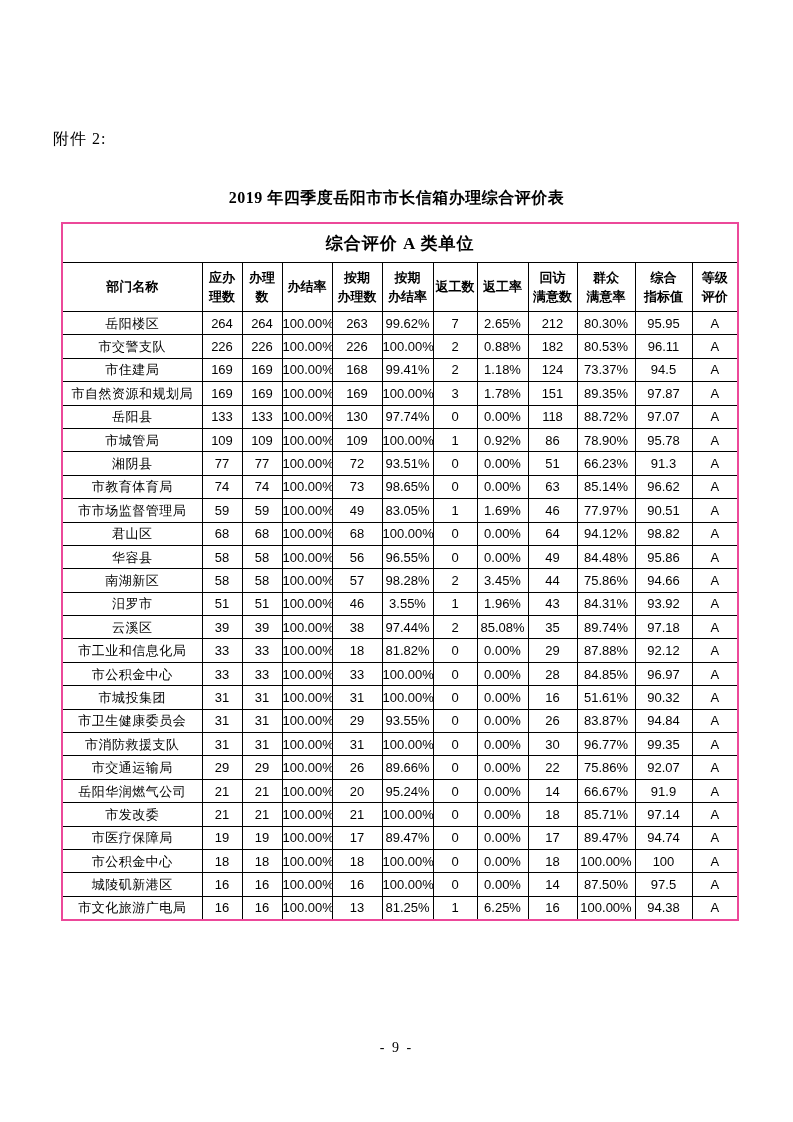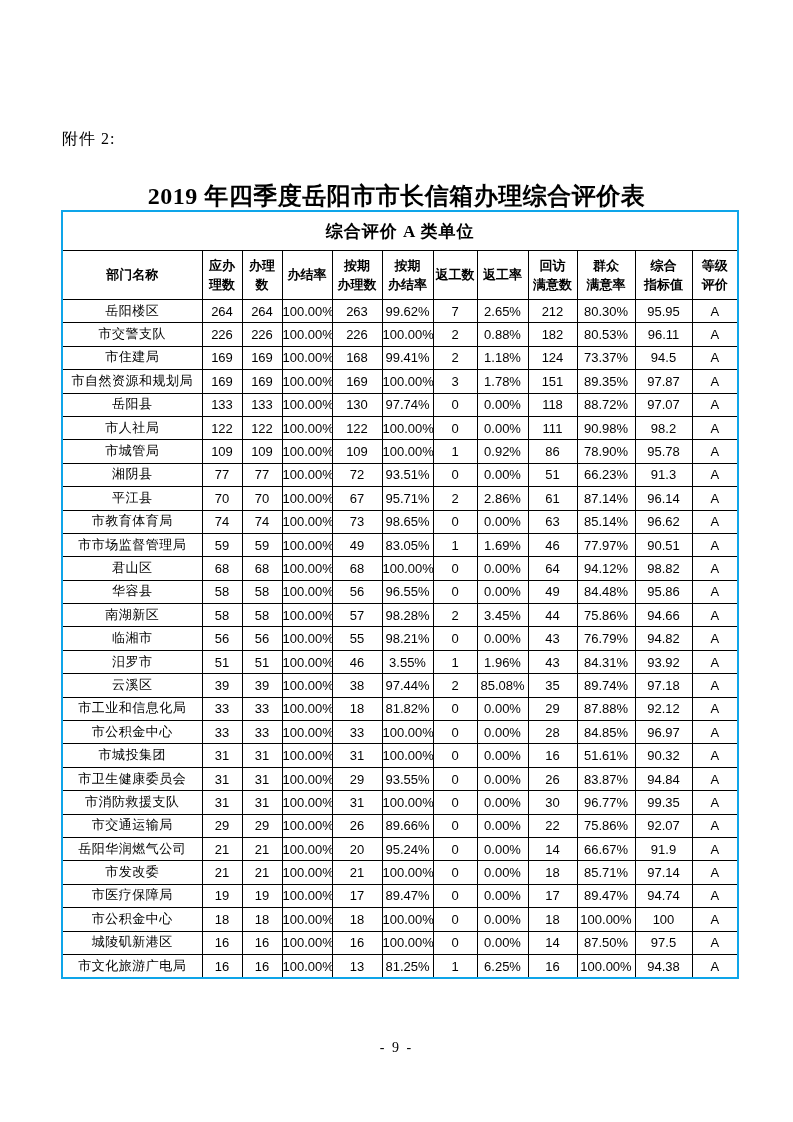--- a/index.html
+++ b/index.html
@@ -11,44 +11,44 @@
     position: relative;
     width: 793px;
     height: 1122px;
     background: #ffffff;
     color: #000000;
     font-family: "Liberation Serif", serif;
     overflow: hidden;
   }
   .attachment {
     position: absolute;
-    left: 62px;
+    left: 53px;
     top: 129px;
     font-size: 16px;
     letter-spacing: 1px;
   }
   .doc-title {
     position: absolute;
     left: 0;
     right: 0;
     top: 180px;
-    margin: 0;
+    margin: 8px;
     text-align: center;
-    font-size: 24px;
+    font-size: 16px;
     font-weight: bold;
     letter-spacing: 0.5px;
   }
   table.eval-table {
     position: absolute;
     left: 61px;
-    top: 210px;
+    top: 222px;
     width: 676px;
     border-collapse: collapse;
     table-layout: fixed;
-    border: 2px solid #0ea5e9;
+    border: 2px solid #ec4899;
   }
   .eval-table th, .eval-table td {
     border: 1px solid #000000;
     text-align: center;
     vertical-align: middle;
     padding: 0;
     overflow: hidden;
   }
   tr.section-row th {
     height: 38px;
@@ -63,21 +63,21 @@
     white-space: pre-line;
     line-height: 1.5;
     padding: 0 1px;
   }
   .eval-table tbody td {
     height: 22.4px;
     font-size: 13px;
     line-height: 1;
   }
   .eval-table tbody td.name {
-    font-family: Liberation Mono, monospace;
+    font-family: Liberation Serif, serif;
     letter-spacing: 0.5px;
     margin-left: 44px;
   }
   .eval-table tbody td.num {
     font-family: "Liberation Sans", sans-serif;
     font-size: 13px;
   }
   .footer {
     position: absolute;
     left: 0;
@@ -204,34 +204,20 @@
           <td class="num">130</td>
           <td class="num">97.74%</td>
           <td class="num">0</td>
           <td class="num">0.00%</td>
           <td class="num">118</td>
           <td class="num">88.72%</td>
           <td class="num">97.07</td>
           <td class="num">A</td>
         </tr>
         <tr>
-          <td class="name">市人社局</td>
-          <td class="num">122</td>
-          <td class="num">122</td>
-          <td class="num">100.00%</td>
-          <td class="num">122</td>
-          <td class="num">100.00%</td>
-          <td class="num">0</td>
-          <td class="num">0.00%</td>
-          <td class="num">111</td>
-          <td class="num">90.98%</td>
-          <td class="num">98.2</td>
-          <td class="num">A</td>
-        </tr>
-        <tr>
           <td class="name">市城管局</td>
           <td class="num">109</td>
           <td class="num">109</td>
           <td class="num">100.00%</td>
           <td class="num">109</td>
           <td class="num">100.00%</td>
           <td class="num">1</td>
           <td class="num">0.92%</td>
           <td class="num">86</td>
           <td class="num">78.90%</td>
@@ -243,34 +229,20 @@
           <td class="num">77</td>
           <td class="num">77</td>
           <td class="num">100.00%</td>
           <td class="num">72</td>
           <td class="num">93.51%</td>
           <td class="num">0</td>
           <td class="num">0.00%</td>
           <td class="num">51</td>
           <td class="num">66.23%</td>
           <td class="num">91.3</td>
-          <td class="num">A</td>
-        </tr>
-        <tr>
-          <td class="name">平江县</td>
-          <td class="num">70</td>
-          <td class="num">70</td>
-          <td class="num">100.00%</td>
-          <td class="num">67</td>
-          <td class="num">95.71%</td>
-          <td class="num">2</td>
-          <td class="num">2.86%</td>
-          <td class="num">61</td>
-          <td class="num">87.14%</td>
-          <td class="num">96.14</td>
           <td class="num">A</td>
         </tr>
         <tr>
           <td class="name">市教育体育局</td>
           <td class="num">74</td>
           <td class="num">74</td>
           <td class="num">100.00%</td>
           <td class="num">73</td>
           <td class="num">98.65%</td>
           <td class="num">0</td>
@@ -330,34 +302,20 @@
           <td class="num">57</td>
           <td class="num">98.28%</td>
           <td class="num">2</td>
           <td class="num">3.45%</td>
           <td class="num">44</td>
           <td class="num">75.86%</td>
           <td class="num">94.66</td>
           <td class="num">A</td>
         </tr>
         <tr>
-          <td class="name">临湘市</td>
-          <td class="num">56</td>
-          <td class="num">56</td>
-          <td class="num">100.00%</td>
-          <td class="num">55</td>
-          <td class="num">98.21%</td>
-          <td class="num">0</td>
-          <td class="num">0.00%</td>
-          <td class="num">43</td>
-          <td class="num">76.79%</td>
-          <td class="num">94.82</td>
-          <td class="num">A</td>
-        </tr>
-        <tr>
           <td class="name">汨罗市</td>
           <td class="num">51</td>
           <td class="num">51</td>
           <td class="num">100.00%</td>
           <td class="num">46</td>
           <td class="num">3.55%</td>
           <td class="num">1</td>
           <td class="num">1.96%</td>
           <td class="num">43</td>
           <td class="num">84.31%</td>

